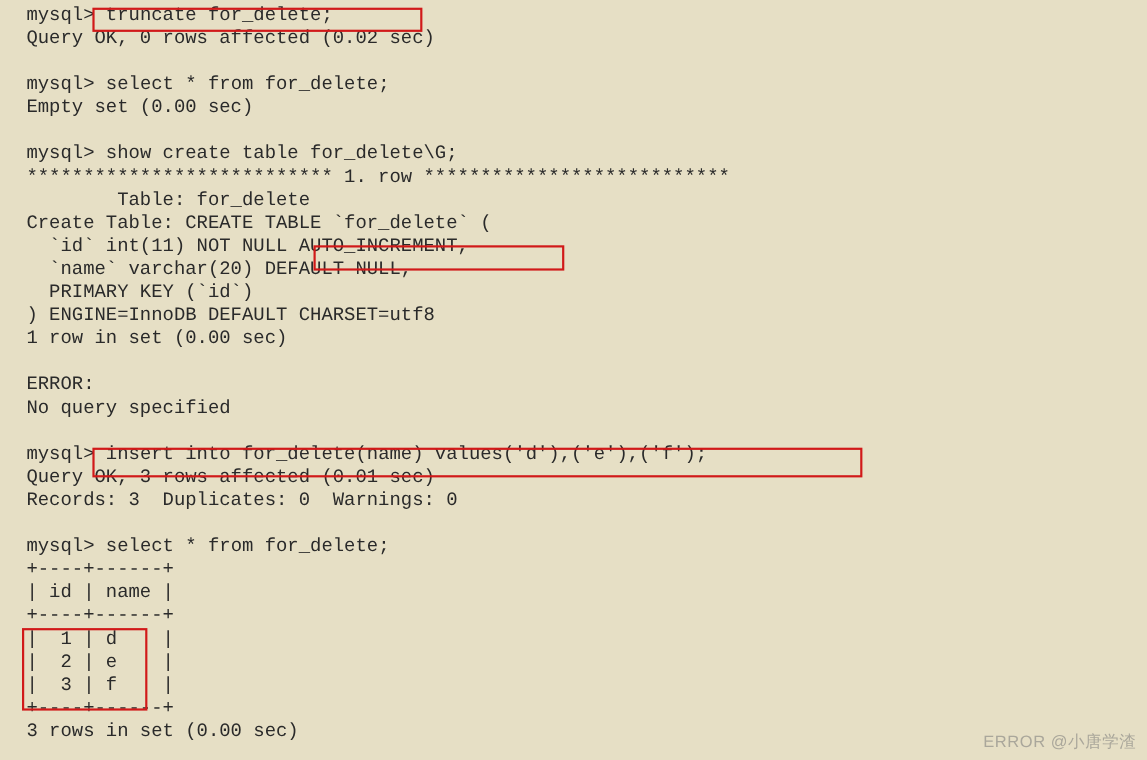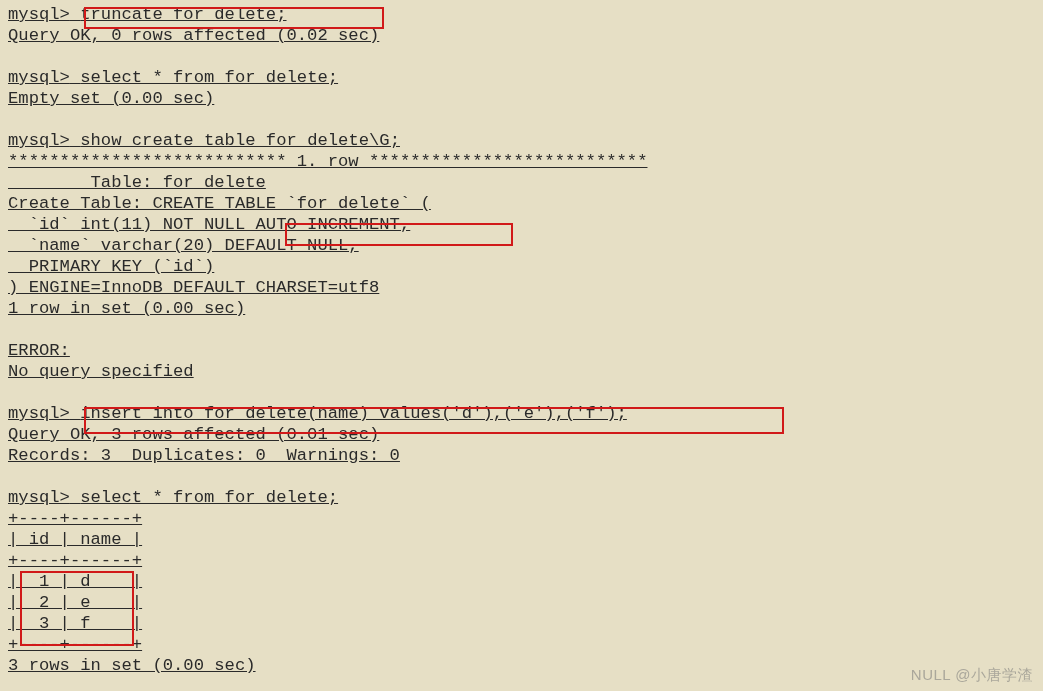--- a/index.html
+++ b/index.html
@@ -10,26 +10,25 @@
     background: #e6dfc5;
     font-family: "Courier New", Courier, monospace;
     font-size: 17.2px;
     line-height: 21px;
     color: #2a2a2a;
     overflow: hidden;
     position: relative;
   }
   pre {
     margin: 0;
-    padding: 4px 6px 0 8px;
+    padding: 4px 6px 0 24px;
     white-space: pre;
     font-family: inherit;
     font-size: inherit;
     line-height: inherit;
-    text-decoration: underline;
   }
   .terminal {
     position: relative;
   }
   .hl {
     position: absolute;
     border: 2px solid #d11919;
     box-sizing: border-box;
     pointer-events: none;
   }
@@ -81,13 +80,13 @@
 <span>+----+------+</span>
 <span>3 rows in set (0.00 sec)</span>
 </pre>
 
   <div class="hl" style="left:84px;top:7px;width:300px;height:22px;"></div>
   <div class="hl" style="left:285px;top:223px;width:228px;height:23px;"></div>
   <div class="hl" style="left:84px;top:407px;width:700px;height:27px;"></div>
   <div class="hl" style="left:20px;top:571px;width:114px;height:75px;"></div>
 </div>
 
-<div class="watermark">NULL @小唐学渣</div>
+<div class="watermark">ERROR @小唐学渣</div>
 
 </body></html>

